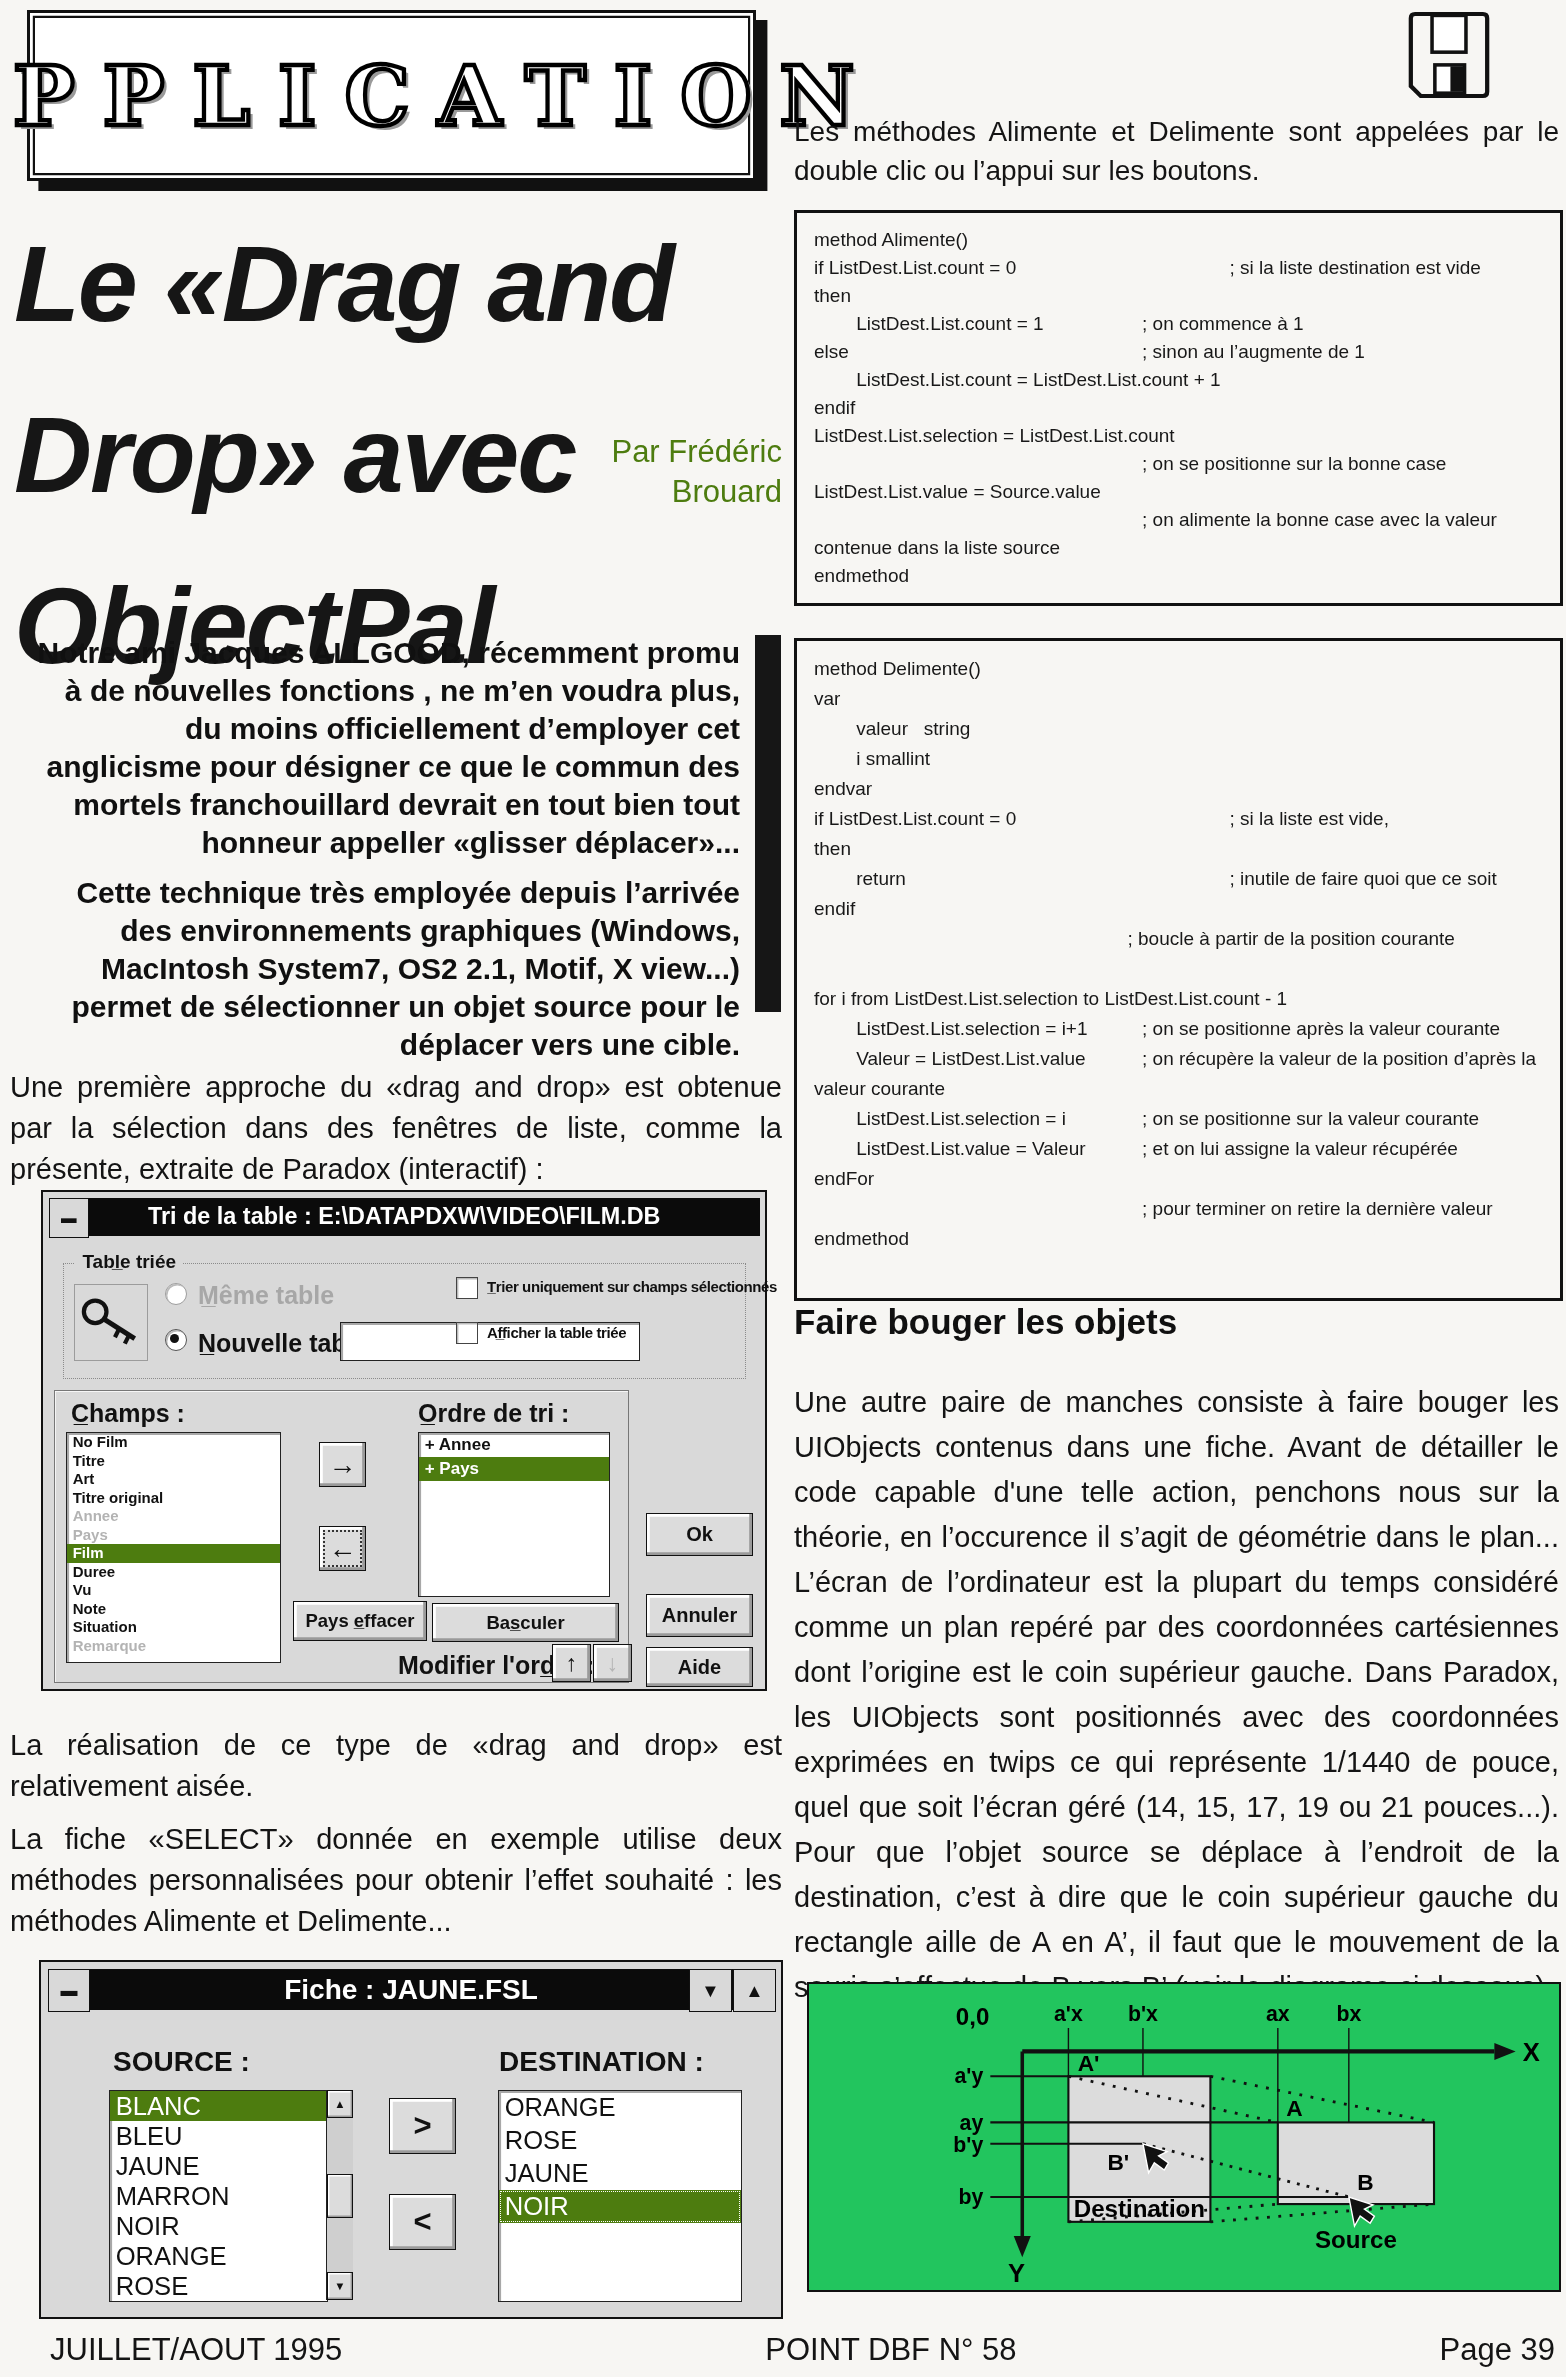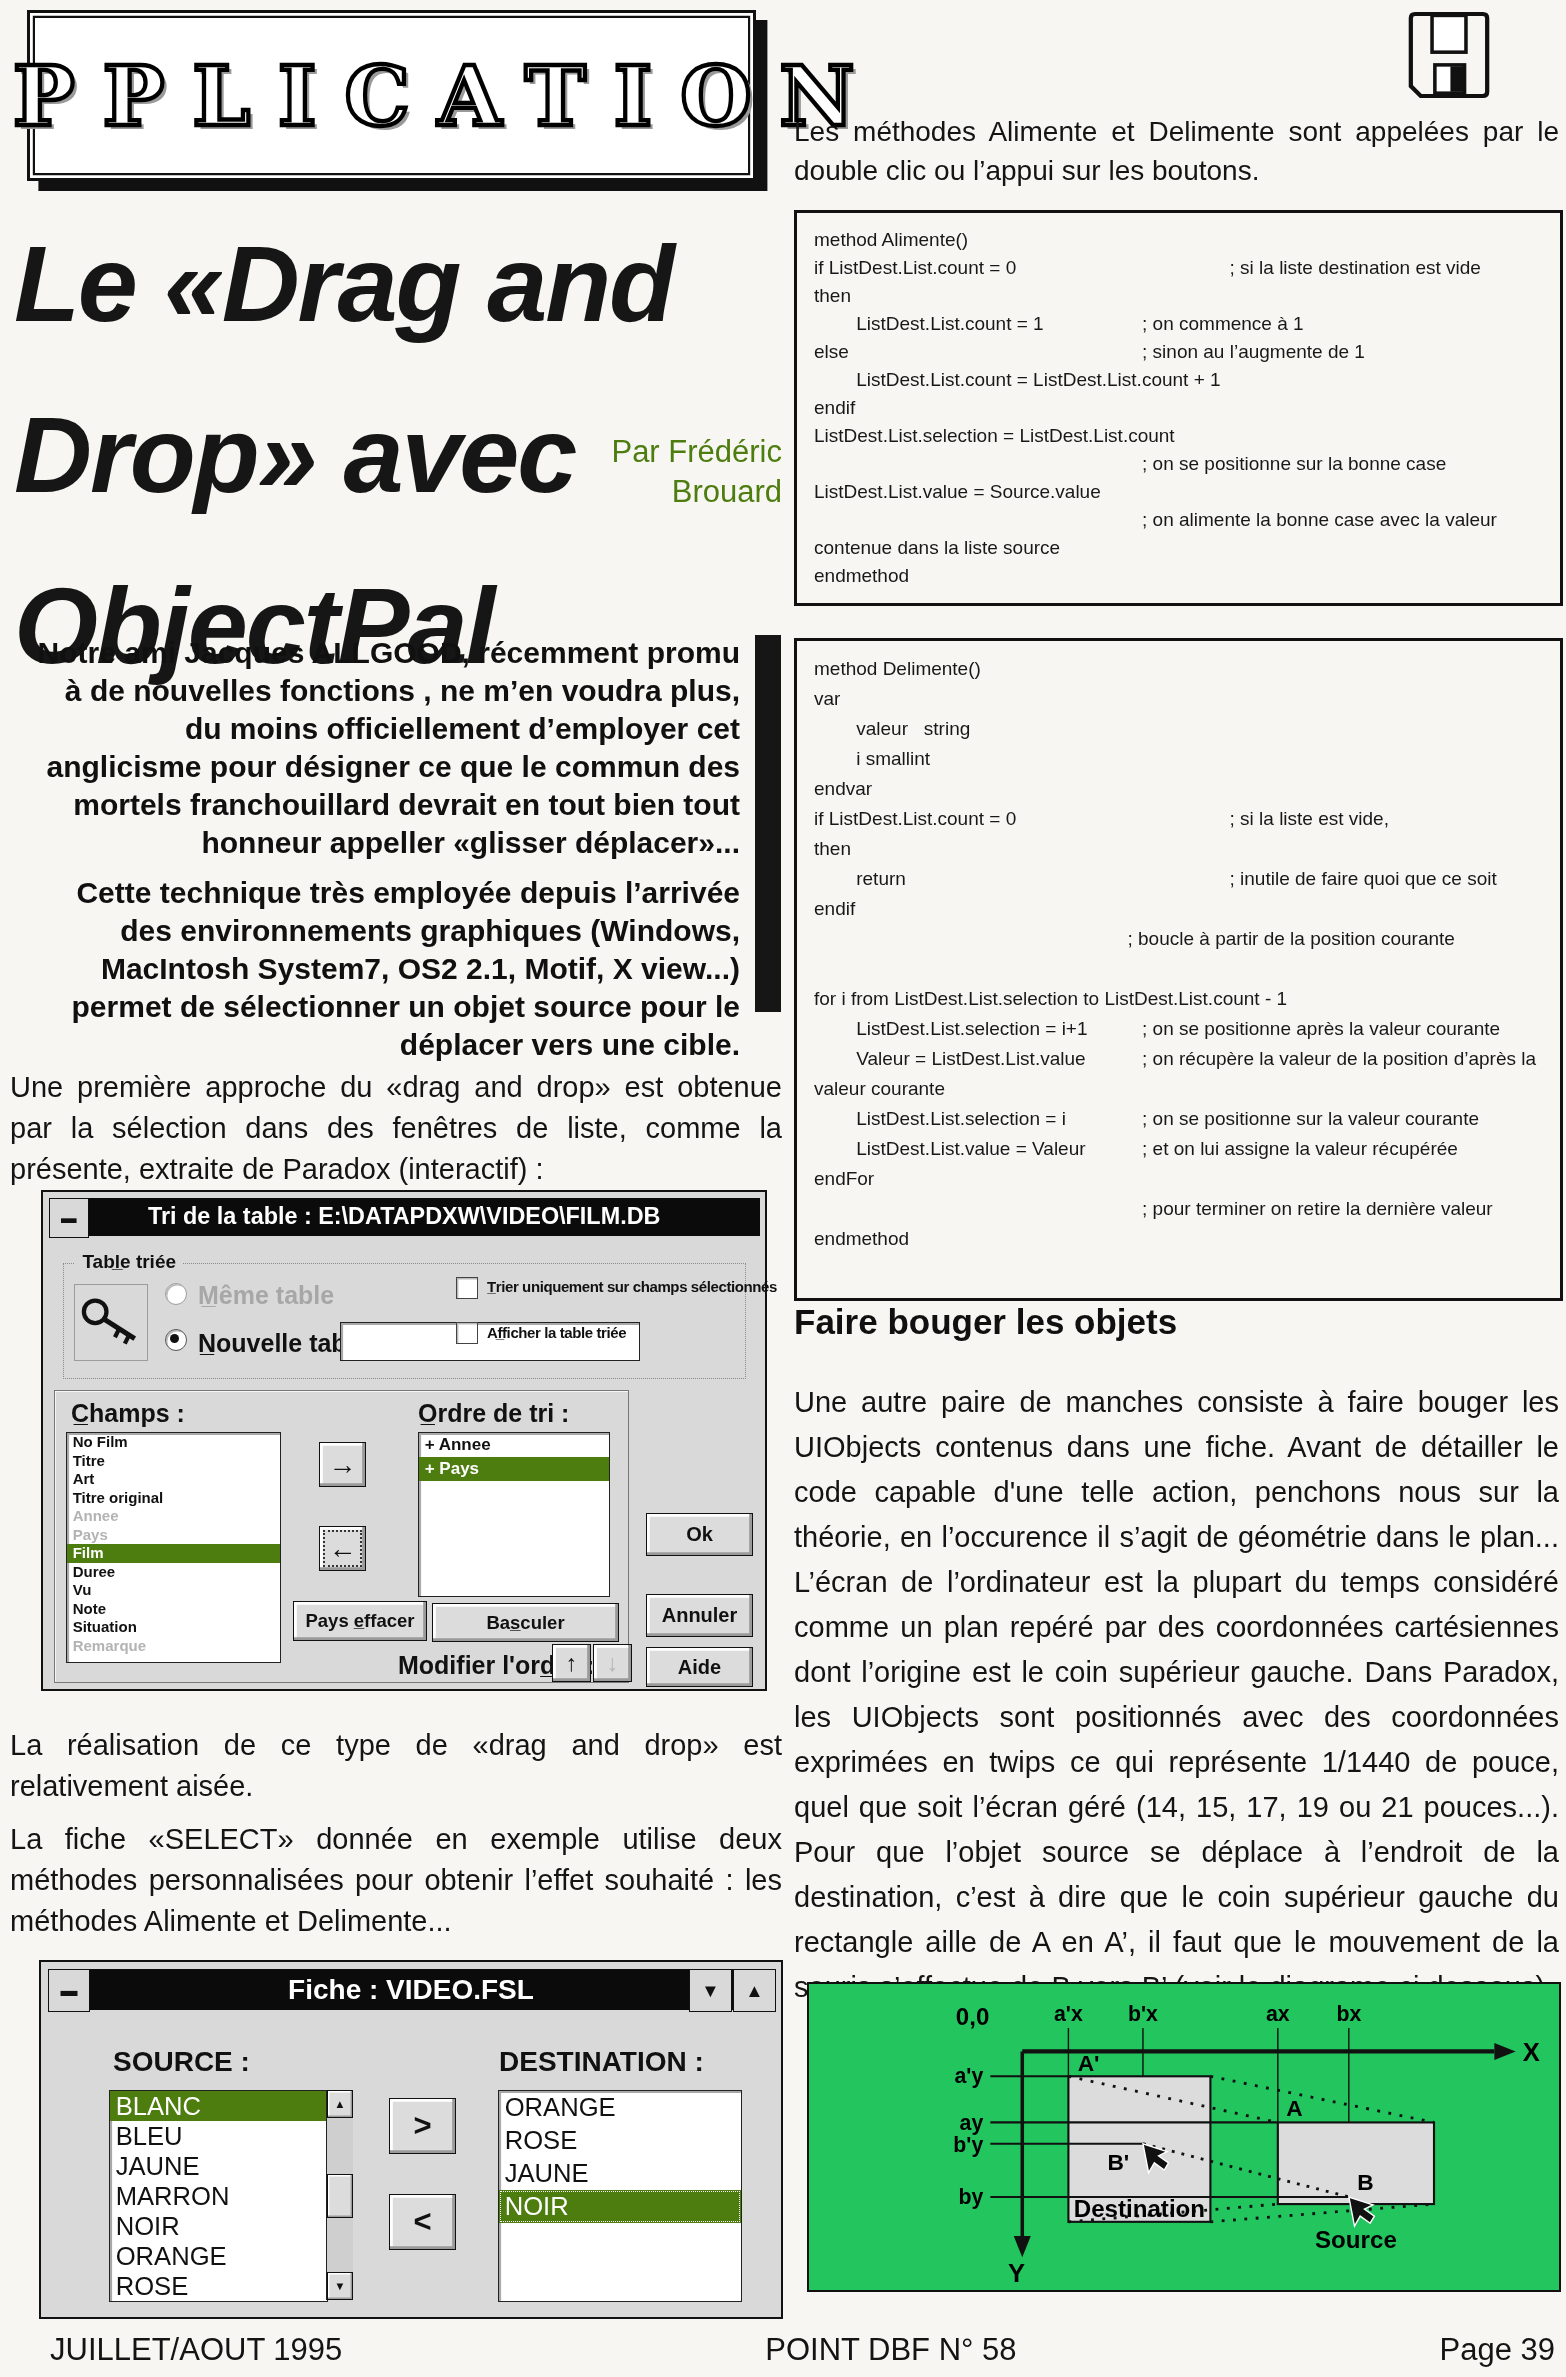--- a/index.html
+++ b/index.html
@@ -277,21 +277,21 @@
     <span>Aide</span>
   </div>
 </div>
 
 <div class="p" style="left:10px;top:1725px;width:772px">La réalisation de ce type de «drag and drop» est relativement aisée.</div>
 
 <div class="p" style="left:10px;top:1819px;width:772px">La fiche «SELECT» donnée en exemple utilise deux méthodes personnalisées pour obtenir l’effet souhaité : les méthodes Alimente et Delimente...</div>
 
 <div class="win" style="left:39px;top:1960px;width:740px;height:355px">
   <div class="titlebar" style="left:7px;top:7px;width:726px;height:41px;font-size:28px">
-    <span>Fiche : VIDEO.FSL</span>
+    <span>Fiche : JAUNE.FSL</span>
   </div>
   <div class="sysbox" style="left:7px;top:7px;width:40px;height:41px;font-size:17px">
     <span>▬</span>
   </div>
   <div class="sysbox" style="left:648px;top:7px;width:41px;height:41px;font-size:18.5px">
     <span>▼</span>
   </div>
   <div class="sysbox" style="left:692px;top:7px;width:41px;height:41px;font-size:18.5px">
     <span>▲</span>
   </div>

